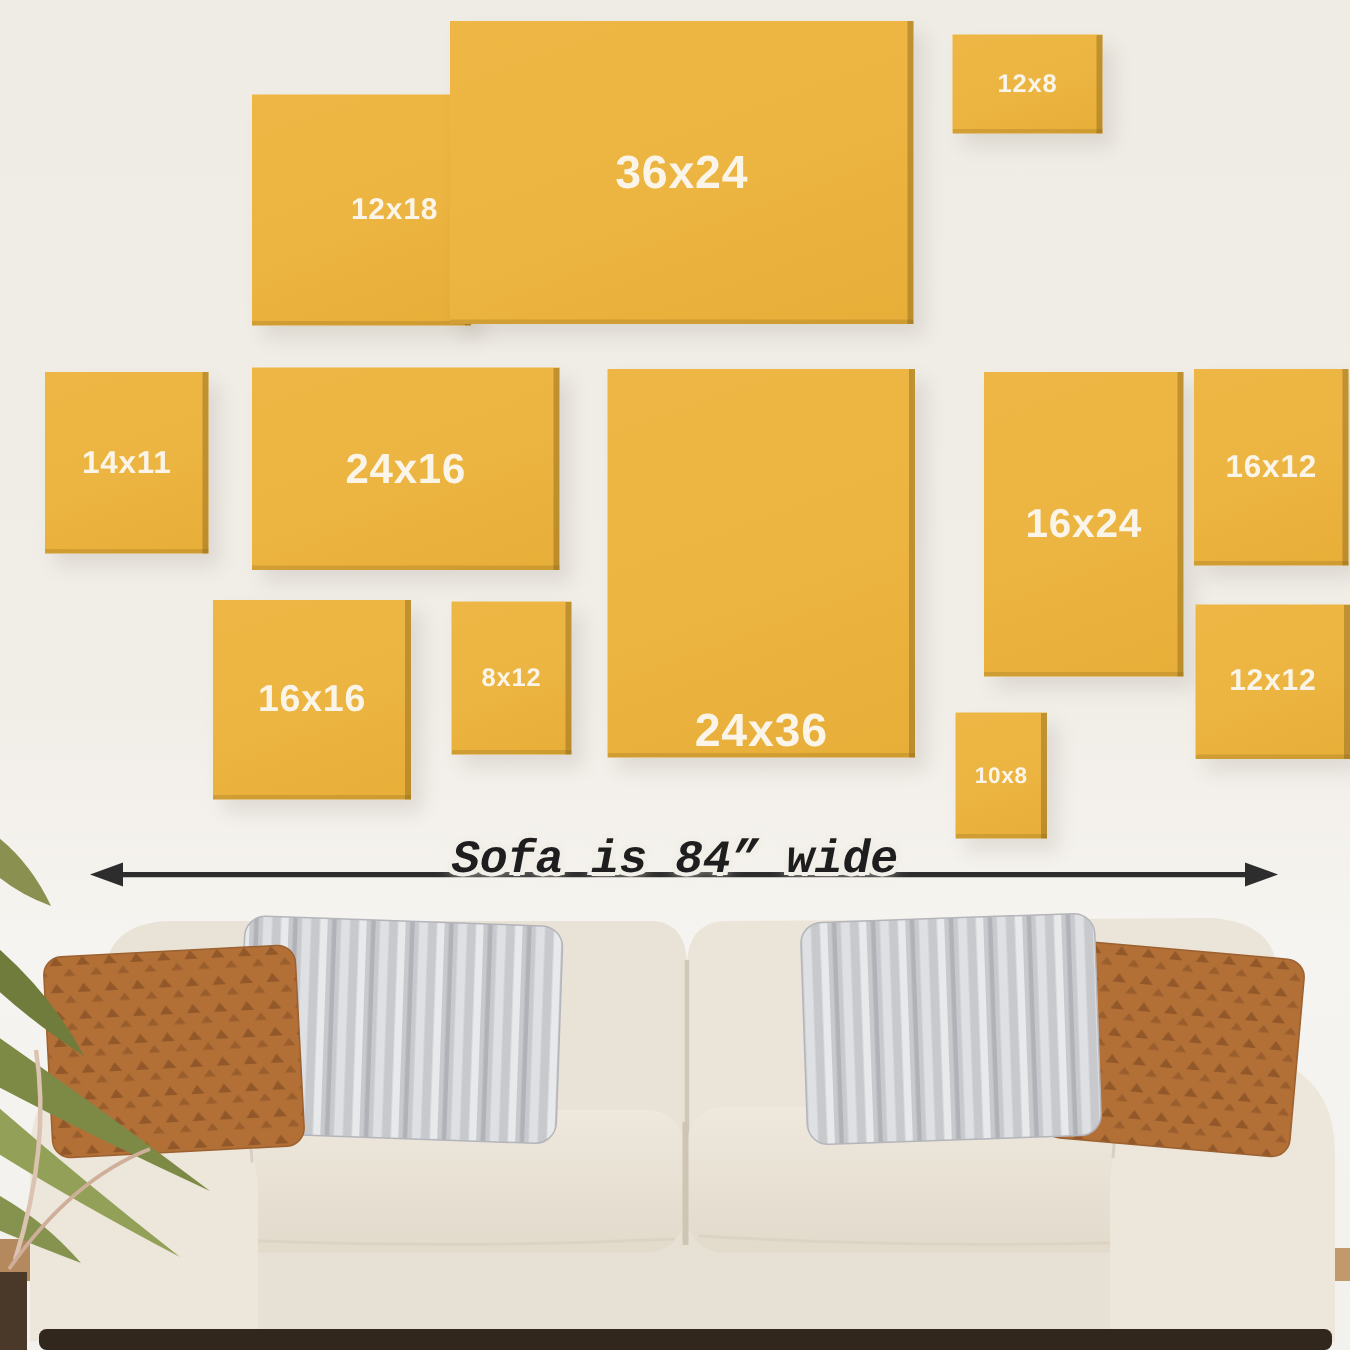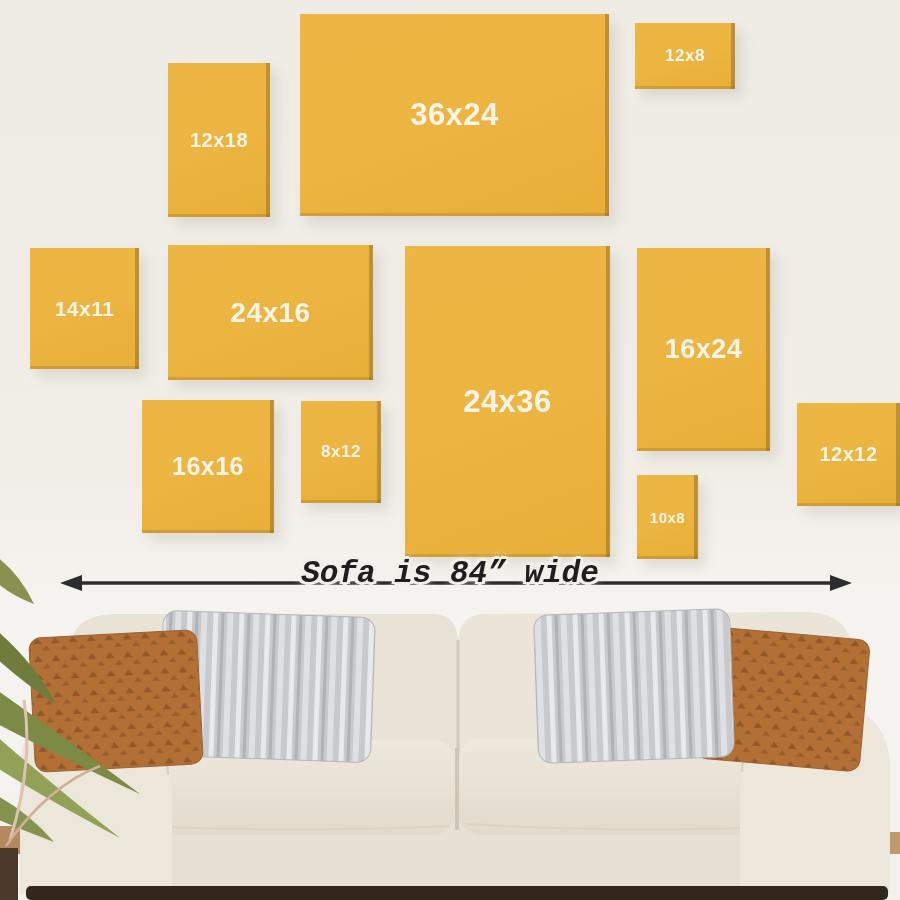--- a/index.html
+++ b/index.html
@@ -12,28 +12,28 @@
   .frames{position:absolute;inset:0;z-index:2;}
   .frame{
     position:absolute;display:flex;align-items:center;justify-content:center;
     background:linear-gradient(160deg,#eeb745 0%,#ecb440 55%,#e7ae38 100%);
     color:#fbf5e9;font-weight:bold;letter-spacing:.5px;
     box-shadow: inset -4px 0 0 rgba(128,95,26,.42),
                 inset 0 -3px 0 rgba(150,113,33,.30),
                 7px 8px 12px rgba(90,80,60,.13);
     margin-left: 20px;
   }
-  .f0{left:148px;top:63px;width:102px;height:154px;font-size:20px;}
+  .f0{left:148px;top:63px;width:102px;height:154px;font-size:20px;padding-left:44px;}
   .f1{left:280px;top:14px;width:309px;height:202px;font-size:31px;}
   .f2{left:615px;top:23px;width:100px;height:66px;font-size:17px;}
   .f3{left:616px;top:113px;width:155px;height:103px;font-size:21px;}
   .f4{left:10px;top:248px;width:109px;height:121px;font-size:21px;}
   .f5{left:148px;top:245px;width:205px;height:135px;font-size:28px;}
-  .f6{left:385px;top:246px;width:205px;height:311px;font-size:31px;}
-  .f7{left:617px;top:248px;width:133px;height:203px;font-size:27px;}
+  .f6{left:385px;top:246px;width:205px;height:259px;font-size:31px;align-items:flex-end;}
+  .f7{left:636px;top:248px;width:133px;height:203px;font-size:27px;}
   .f8{left:776px;top:246px;width:103px;height:131px;font-size:21px;}
   .f9{left:122px;top:400px;width:132px;height:133px;font-size:25px;}
   .f10{left:281px;top:401px;width:80px;height:102px;font-size:17px;}
   .f11{left:617px;top:475px;width:61px;height:84px;font-size:15px;}
   .f12{left:777px;top:403px;width:103px;height:103px;font-size:20px;}
   .sofa-label{
     position:absolute;left:0;right:0;top:556px;text-align:center;z-index:5;
     font-family:Liberation Mono, monospace;font-style:italic;font-weight:bold;
     font-size:31px;color:#1e1e1e;pointer-events:none;
     text-shadow:-3px -2px 0 #f2efe9,3px -2px 0 #f2efe9,-3px 2px 0 #f2efe9,3px 2px 0 #f2efe9,
@@ -140,20 +140,23 @@
       </div>
     <div class="frame f5">
         <span>24x16</span>
       </div>
     <div class="frame f6">
         <span>24x36</span>
       </div>
     <div class="frame f7">
         <span>16x24</span>
       </div>
+    <div class="frame f8">
+        <span>16x12</span>
+      </div>
     <div class="frame f9">
         <span>16x16</span>
       </div>
     <div class="frame f10">
         <span>8x12</span>
       </div>
     <div class="frame f11">
         <span>10x8</span>
       </div>
     <div class="frame f12">

